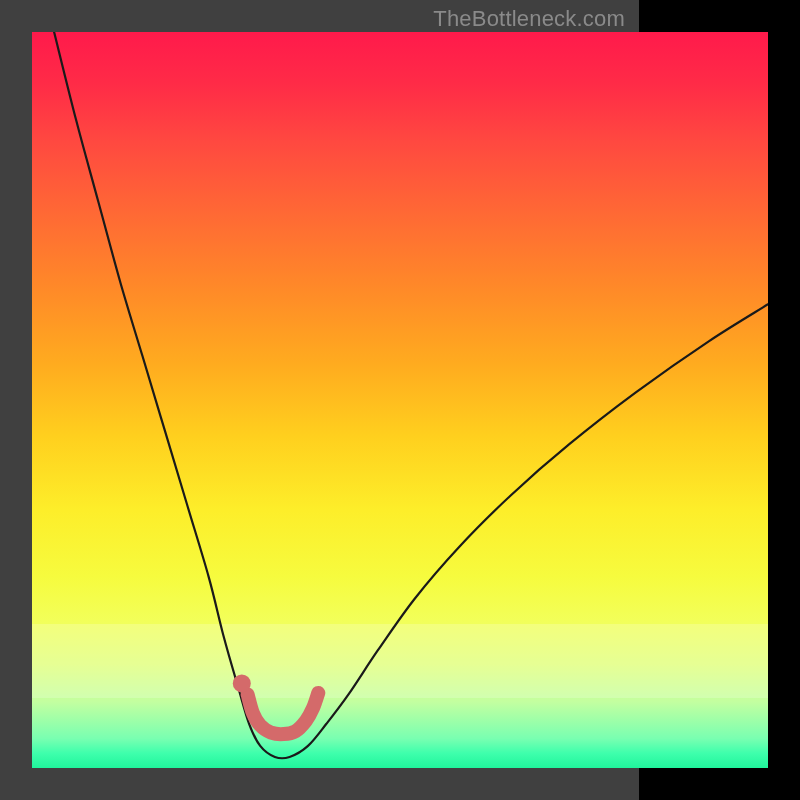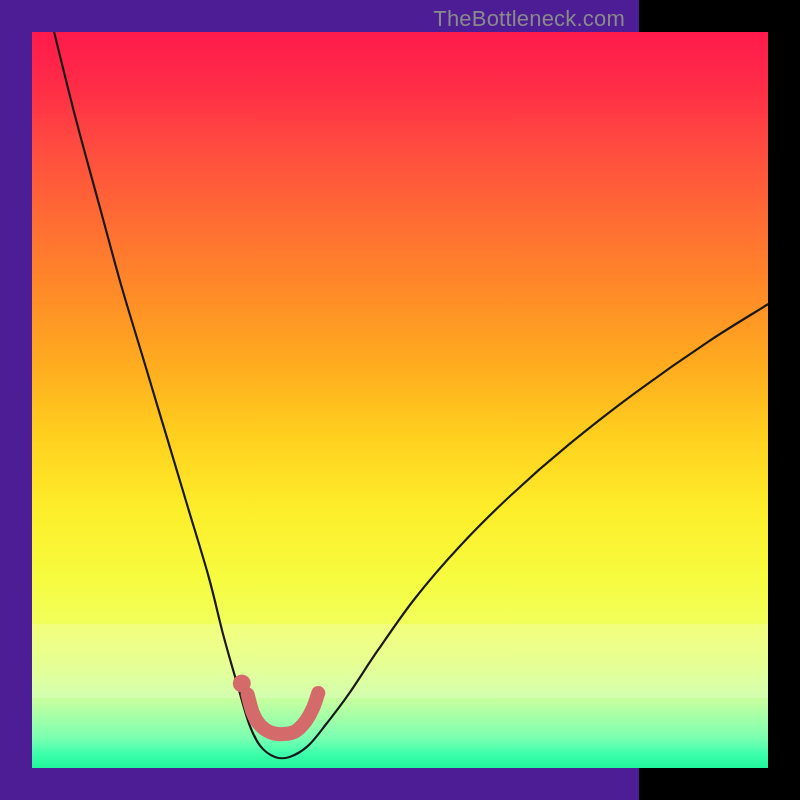--- a/index.html
+++ b/index.html
@@ -8,21 +8,21 @@
     width: 800px;
     height: 800px;
     background: #000;
     overflow: hidden;
     font-family: Arial, Helvetica, sans-serif;
   }
   .frame {
     position: absolute;
     left: 0; top: 0;
     width: 639px; height: 800px;
-    background: #4c1d95;
+    background: #404040;
   }
   .plot-area {
     position: absolute;
     left: 32px;
     top: 32px;
     width: 736px;
     height: 736px;
     overflow: hidden;
     
     background: linear-gradient(to bottom,

